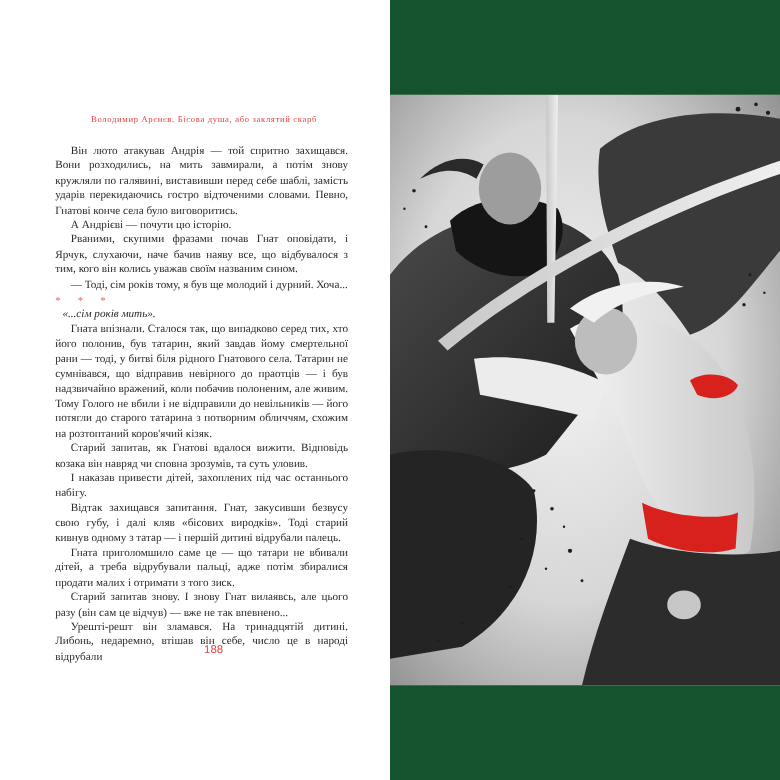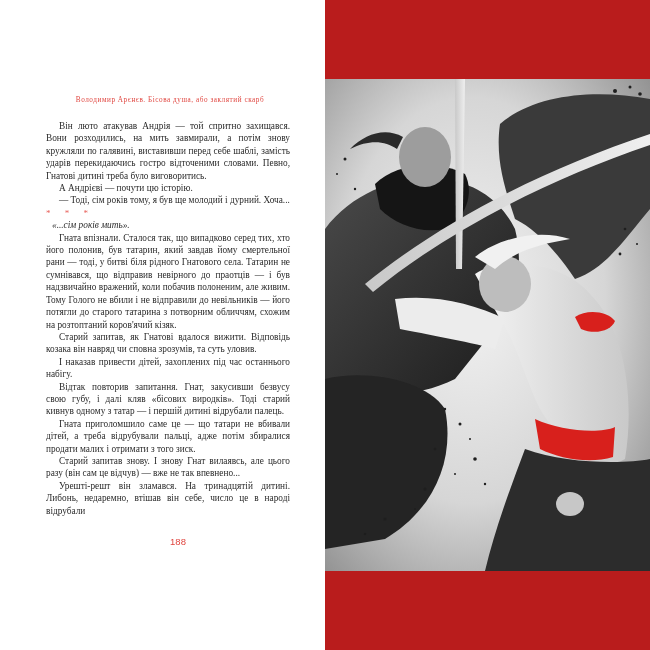--- a/index.html
+++ b/index.html
@@ -1,20 +1,20 @@
 <!DOCTYPE html>
 <html><head>
 <meta charset="utf-8">
 <style>
   html, body { margin: 0; padding: 0; }
   body {
     width: 650px; height: 650px; background: #ffffff; position: relative; overflow: hidden;
     font-family: "DejaVu Serif", "Liberation Serif", serif;
   }
-  .spread { position: absolute; left: 0; top: 0; width: 650px; height: 650px; background: #b91c1c; }
+  .spread { position: absolute; left: 0; top: 0; width: 650px; height: 650px; background: #14532d; }
   .left-page { position: absolute; left: 0; top: 0; width: 325px; height: 650px; background: #fff; }
   .running-head {
     position: absolute; left: 0; width: 340px; top: 96px; text-align: center;
     font-family: "Liberation Serif", serif; font-size: 7.2px; letter-spacing: 0.55px;
     color: #e0453f; white-space: nowrap;
   }
   .text-block {
     position: absolute; left: 46px; top: 120px; width: 244px;
     font-family: "Liberation Serif", serif; font-size: 9.3px; line-height: 12.4px; color: #2a2a2a;
     text-align: justify; text-align-last: left;
@@ -35,31 +35,32 @@
 </style>
 </head>
 <body>
 
 <div class="spread">
 
   <div class="left-page">
     <div class="running-head">Володимир Арєнєв. Бісова душа, або заклятий скарб</div>
 
     <div class="text-block">
-      <p>Він люто атакував Андрія — той спритно захищався. Вони розходились, на мить завмирали, а потім знову кружляли по галявині, виставивши перед себе шаблі, замість ударів перекидаючись гостро відточеними словами. Певно, Гнатові дитині треба було виговоритись.</p>
+      <p>Він люто атакував Андрія — той спритно захищався. Вони розходились, на мить завмирали, а потім знову кружляли по галявині, виставивши перед себе шаблі, замість ударів перекидаючись гостро відточеними словами. Певно, Гнатові конче села було виговоритись.</p>
       <p>А Андрієві — почути цю історію.</p>
+      <p>Рваними, скупими фразами почав Гнат оповідати, і Ярчук, слухаючи, наче бачив наяву все, що відбувалося з тим, кого він колись уважав своїм названим сином.</p>
       <p>— Тоді, сім років тому, я був ще молодий і дурний. Хоча...</p>
 
       <p class="stars">* * *</p>
 
       <p class="epigraph">«...сім років мить».</p>
       <p>Гната впізнали. Сталося так, що випадково серед тих, хто його полонив, був татарин, який завдав йому смертельної рани — тоді, у битві біля рідного Гнатового села. Татарин не сумнівався, що відправив невірного до праотців — і був надзвичайно вражений, коли побачив полоненим, але живим. Тому Голого не вбили і не відправили до невільників — його потягли до старого татарина з потворним обличчям, схожим на розтоптаний коров'ячий кізяк.</p>
       <p>Старий запитав, як Гнатові вдалося вижити. Відповідь козака він навряд чи сповна зрозумів, та суть уловив.</p>
       <p>І наказав привести дітей, захоплених під час останнього набігу.</p>
-      <p>Відтак повторив запитання. Гнат, закусивши безвусу свою губу, і далі кляв «бісових виродків». Тоді старий кивнув одному з татар — і першій дитині відрубали палець.</p>
+      <p>Відтак захищався запитання. Гнат, закусивши безвусу свою губу, і далі кляв «бісових виродків». Тоді старий кивнув одному з татар — і першій дитині відрубали палець.</p>
       <p>Гната приголомшило саме це — що татари не вбивали дітей, а треба відрубували пальці, адже потім збиралися продати малих і отримати з того зиск.</p>
       <p>Старий запитав знову. І знову Гнат вилаявсь, але цього разу (він сам це відчув) — вже не так впевнено...</p>
       <p>Урешті-решт він зламався. На тринадцятій дитині. Либонь, недаремно, втішав він себе, число це в народі відрубали</p>
     </div>
 
     <div class="page-number">188</div>
   </div>
 
   <div class="illustration">
     <svg width="325" height="492" viewBox="0 0 325 492" xmlns="http://www.w3.org/2000/svg">

